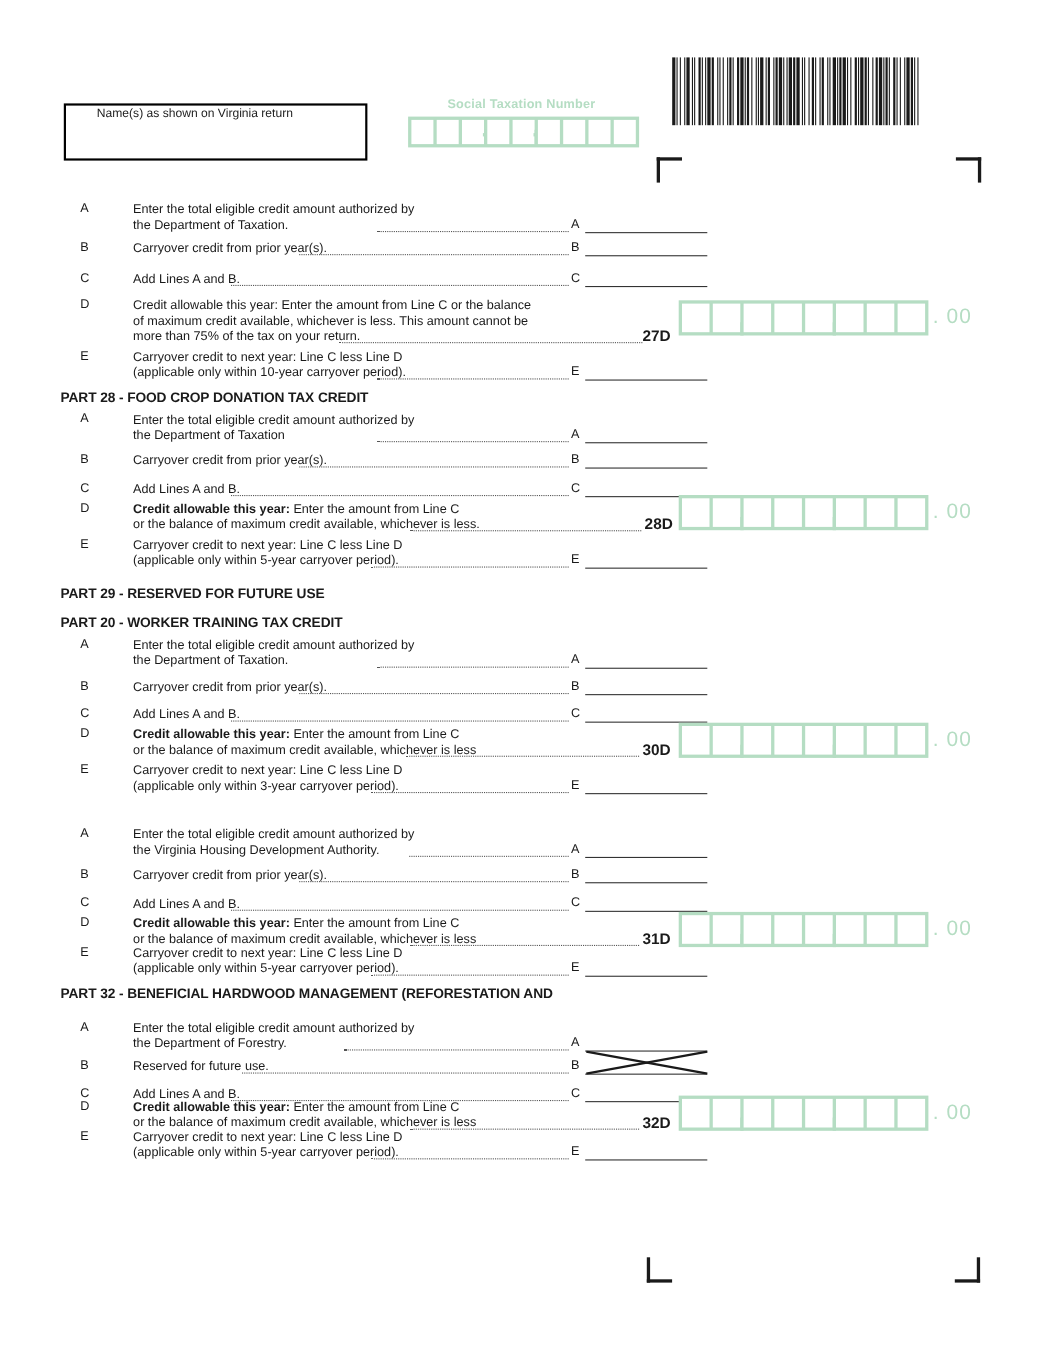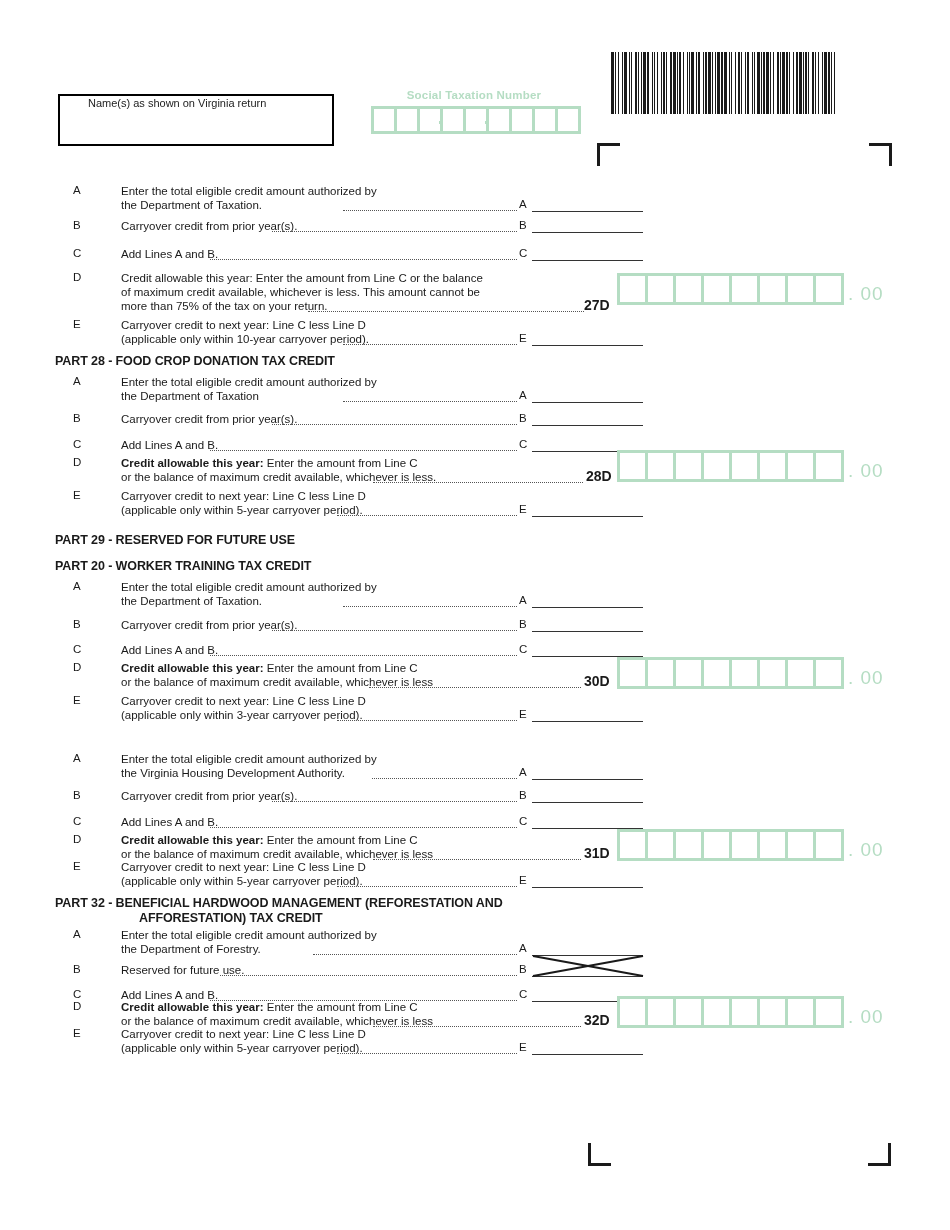--- a/index.html
+++ b/index.html
@@ -194,21 +194,21 @@
     position: absolute;
     font-size: 14px;
     font-weight: bold;
     top: -2px;
   }
 
   
   .money {
     position: absolute;
     display: flex;
-    align-items: flex-end;
+    align-items: center;
   }
   .money .grid {
     display: flex;
     background: #b5ddc3;
     padding: 3px;
   }
   .money .cell {
     width: 25px;
     height: 26px;
     background: #fff;
@@ -671,21 +671,20 @@
       <span>Carryover credit to next year: Line C less Line D</span><br>
       <span>(applicable only within 5-year carryover period).</span>
     </span>
     <span class="lead" style="left:282px; top:25px; width:180px;"></span>
     <span class="endltr" style="left:464px; top:14px;">E</span>
     <span class="rule" style="left:477px; top:27px; width:111px;"></span>
   </div>
 
   <div class="part-head indent2" style="top:896px;">
     <span>PART 32 - BENEFICIAL HARDWOOD MANAGEMENT (REFORESTATION AND</span>
-    <span class="l2">AFFORESTATION) TAX CREDIT</span>
   </div>
 
   <div class="line" style="top:928px;">
     <span class="ltr">A</span>
     <span class="txt">
       <span>Enter the total eligible credit amount authorized by</span><br>
       <span>the Department of Forestry.</span>
     </span>
     <span class="lead" style="left:258px; top:25px; width:204px;"></span>
     <span class="endltr" style="left:464px; top:14px;">A</span>

